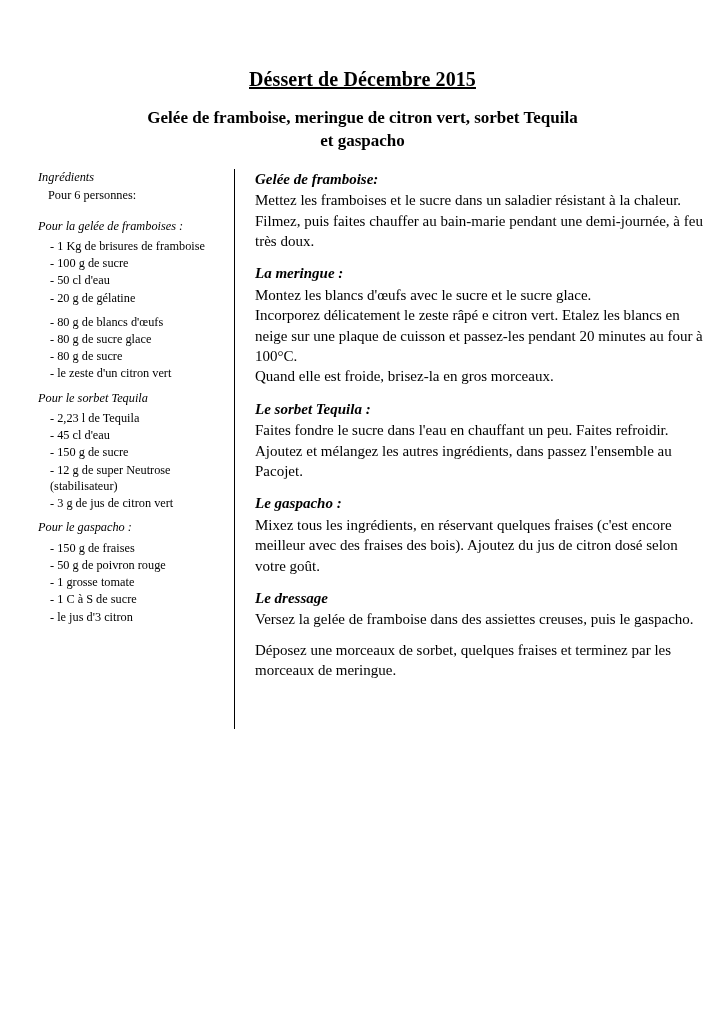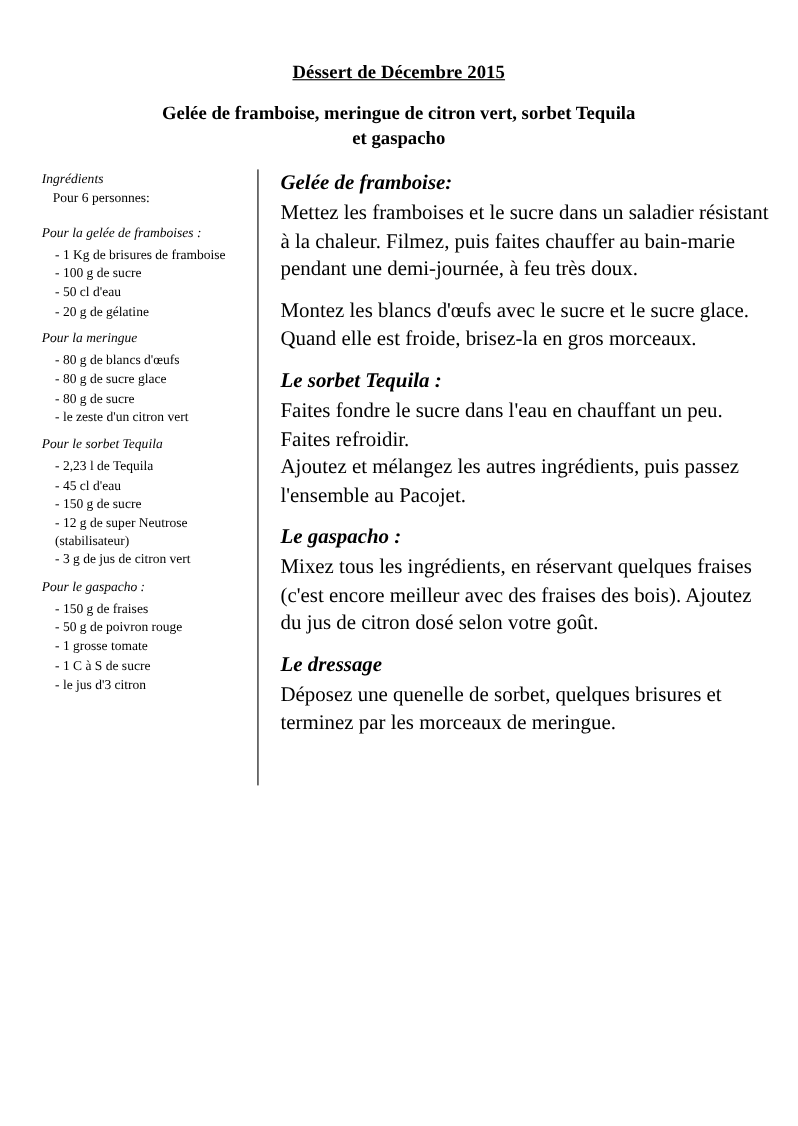--- a/index.html
+++ b/index.html
@@ -20,25 +20,25 @@
     width: 725px;
     height: 1024px;
     box-sizing: border-box;
     padding: 0;
   }
   .header {
     text-align: center;
     padding-top: 56px;
   }
   .doc-subtitle {
-    font-size: 17px;
+    font-size: 20px;
     font-weight: bold;
     text-decoration: underline;
     letter-spacing: 0.1px;
-    margin: 0 0 10px 0;
+    margin: 12px 0 10px 0;
   }
   .doc-title {
     font-size: 17px;
     font-weight: bold;
     line-height: 1.35;
     margin: 16px auto;
     width: 620px;
   }
   .columns {
     display: flex;
@@ -57,21 +57,21 @@
   .divider {
     width: 1px;
     background: #000000;
     flex: 0 0 1px;
     margin-right: 0;
     align-self: stretch;
     min-height: 560px;
   }
   .col-right {
     flex: 1 1 auto;
-    font-size: 19px;
+    font-size: 15px;
     line-height: 1.36;
     padding-left: 20px;
     box-sizing: border-box;
   }
   .ing-head {
     font-style: italic;
     margin: 0 0 2px 0;
   }
   .ing-serves {
     margin: 0 0 14px 10px;
@@ -127,21 +127,20 @@
 
       <div class="ing-group">
         <div class="ing-group-title">Pour la gelée de framboises :</div>
         <div class="ing-item">- 1 Kg de brisures de framboise</div>
         <div class="ing-item">- 100 g de sucre</div>
         <div class="ing-item">- 50 cl d'eau</div>
         <div class="ing-item">- 20 g de gélatine</div>
       </div>
 
       <div class="ing-group">
-        <div class="ing-group-title">Pour la meringue</div>
         <div class="ing-item">- 80 g de blancs d'œufs</div>
         <div class="ing-item">- 80 g de sucre glace</div>
         <div class="ing-item">- 80 g de sucre</div>
         <div class="ing-item">- le zeste d'un citron vert</div>
       </div>
 
       <div class="ing-group">
         <div class="ing-group-title">Pour le sorbet Tequila</div>
         <div class="ing-item">- 2,23 l de Tequila</div>
         <div class="ing-item">- 45 cl d'eau</div>
@@ -163,35 +162,38 @@
     <div class="divider"></div>
 
     <div class="col-right">
 
       <div class="step">
         <div class="step-title">Gelée de framboise:</div>
         <p class="step-para">Mettez les framboises et le sucre dans un saladier résistant à la chaleur.  Filmez, puis faites chauffer au bain-marie pendant une demi-journée, à feu très doux.</p>
       </div>
 
       <div class="step">
+        <div class="step-title">La meringue :</div>
         <p class="step-para">Montez les blancs d'œufs avec le sucre et le sucre glace.</p>
+        <p class="step-para">Incorporez délicatement le zeste râpé e citron vert.  Etalez les blancs en neige sur une plaque de cuisson et passez-les pendant 20 minutes au four à 100°C.</p>
         <p class="step-para">Quand elle est froide, brisez-la en gros morceaux.</p>
       </div>
 
       <div class="step">
         <div class="step-title">Le sorbet Tequila :</div>
         <p class="step-para">Faites fondre le sucre dans l'eau en chauffant un peu.  Faites refroidir.</p>
-        <p class="step-para">Ajoutez et mélangez les autres ingrédients, puis passez l'ensemble au Pacojet.</p>
+        <p class="step-para">Ajoutez et mélangez les autres ingrédients, dans passez l'ensemble au Pacojet.</p>
       </div>
 
       <div class="step">
         <div class="step-title">Le gaspacho :</div>
         <p class="step-para">Mixez tous les ingrédients, en réservant quelques fraises (c'est encore meilleur avec des fraises des bois).  Ajoutez du jus de citron dosé selon votre goût.</p>
       </div>
 
       <div class="step">
         <div class="step-title">Le dressage</div>
-        <p class="step-para">Déposez une quenelle de sorbet, quelques brisures et terminez par les morceaux de meringue.</p>
+        <p class="step-para dressing-para">Versez la gelée de framboise dans des assiettes creuses, puis le gaspacho.</p>
+        <p class="step-para">Déposez une morceaux de sorbet, quelques fraises et terminez par les morceaux de meringue.</p>
       </div>
 
     </div>
   </div>
 </div>
 
 </body></html>

